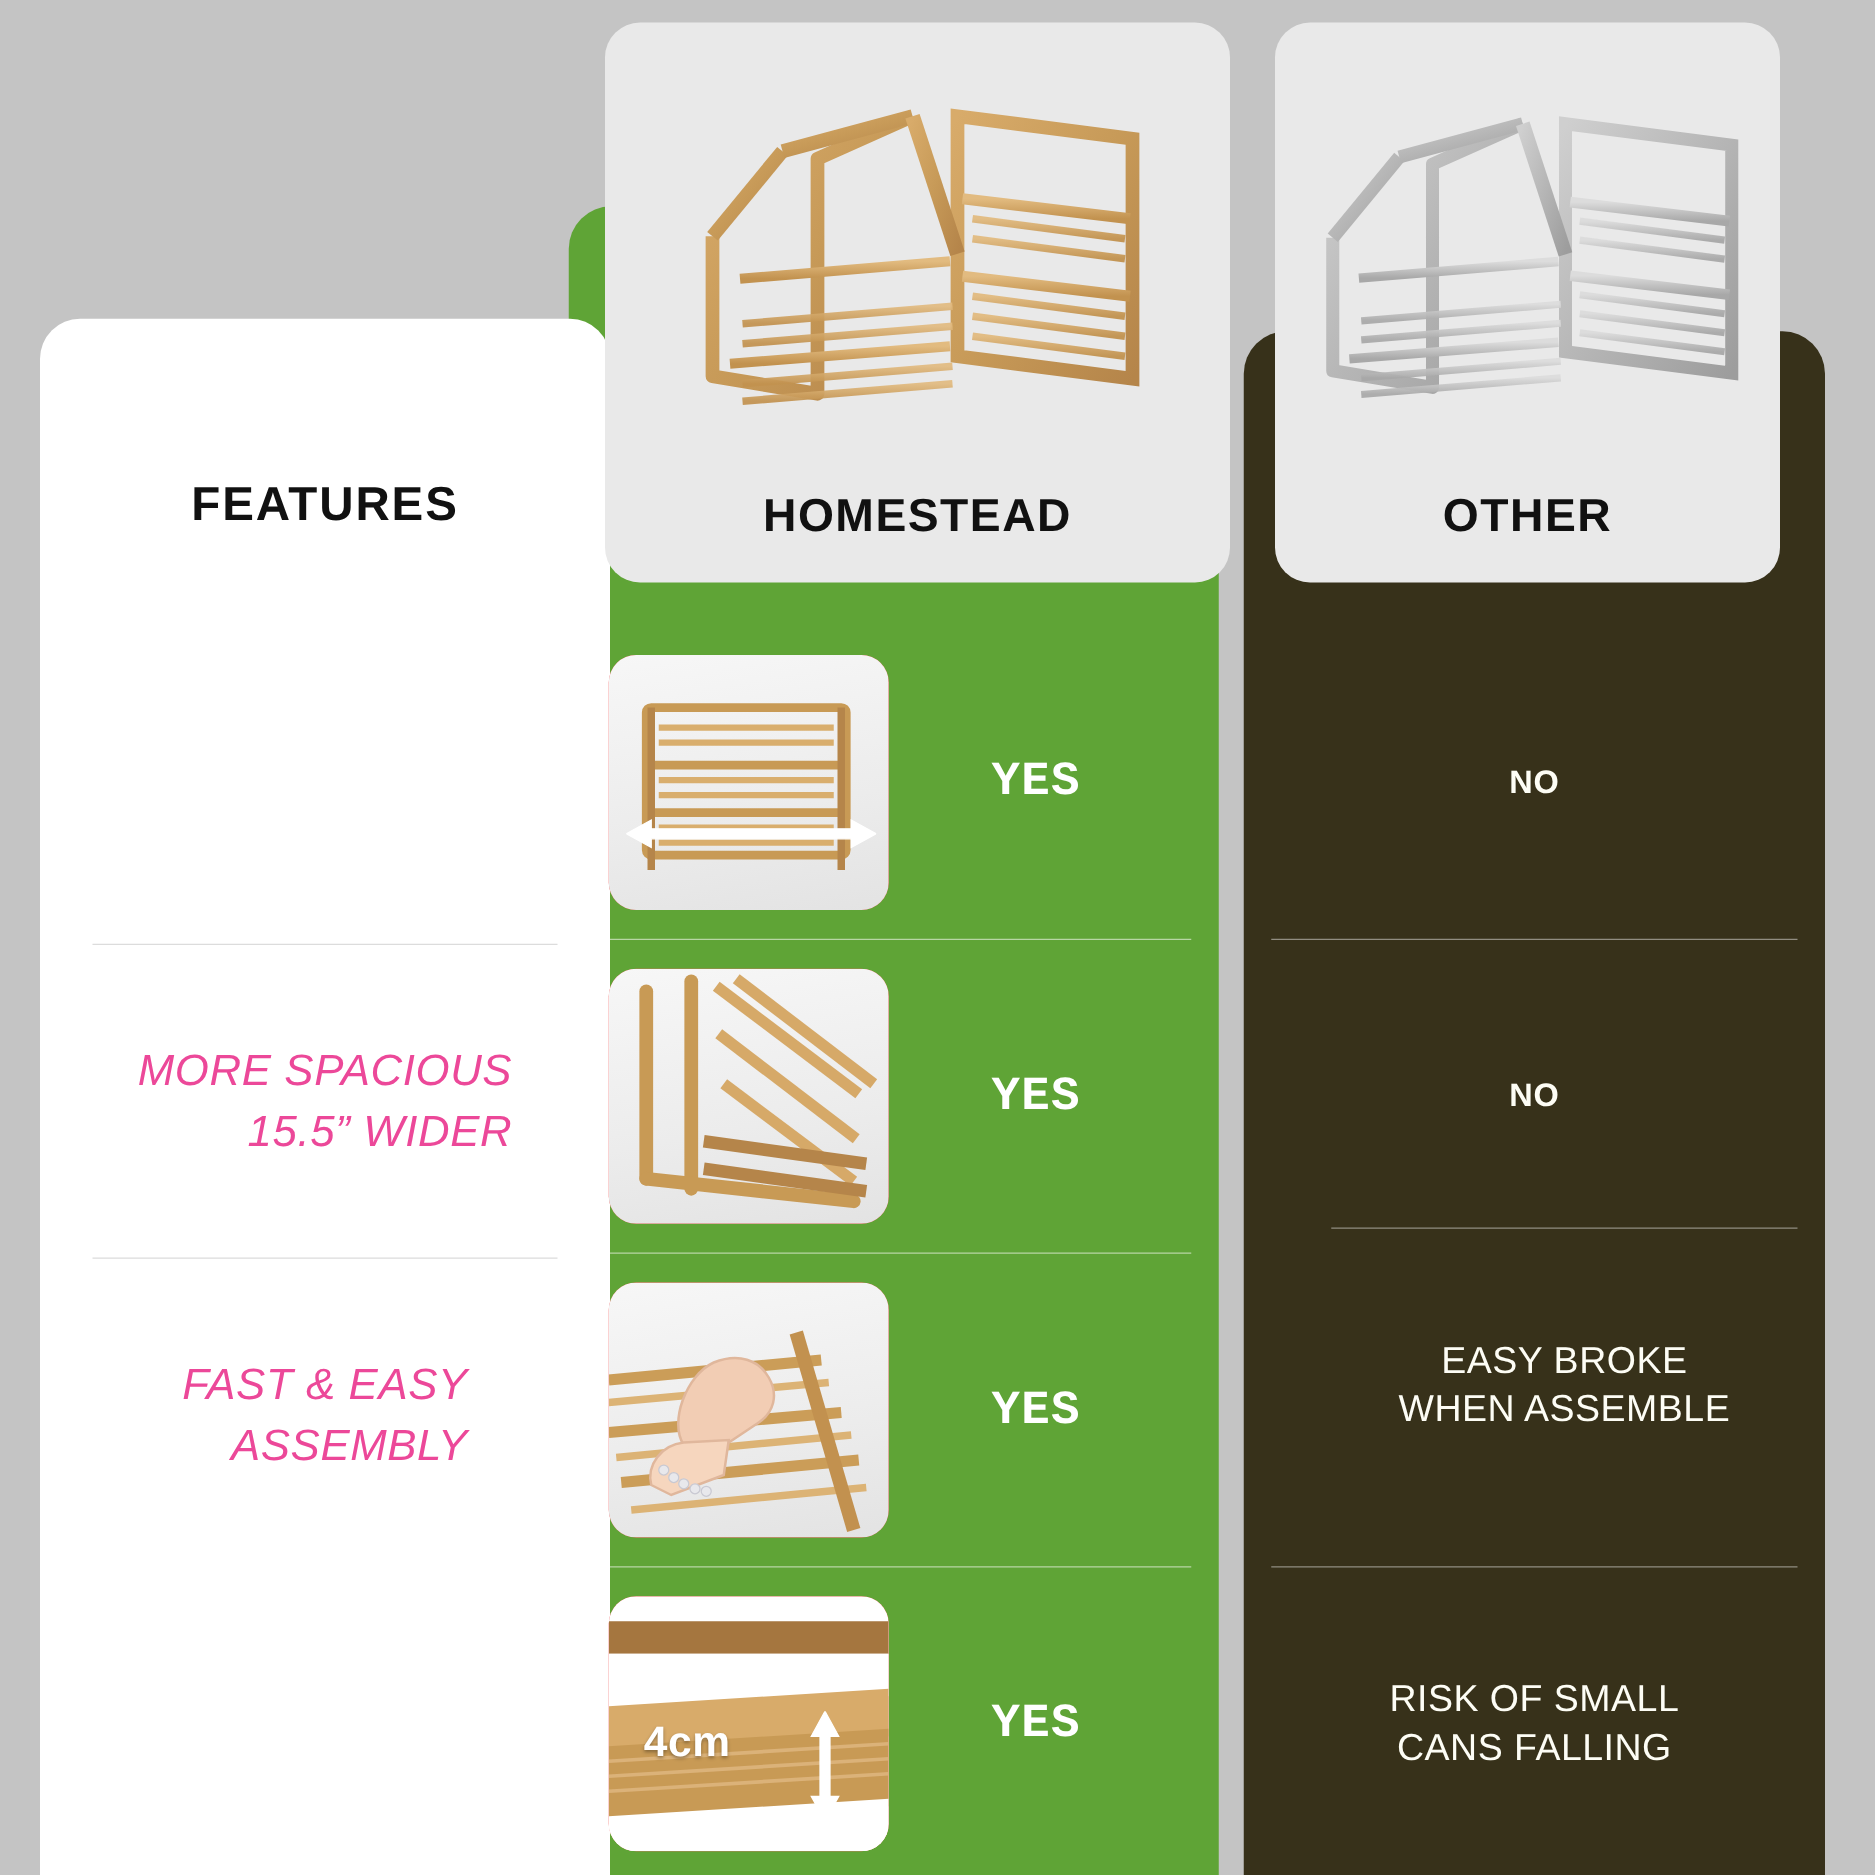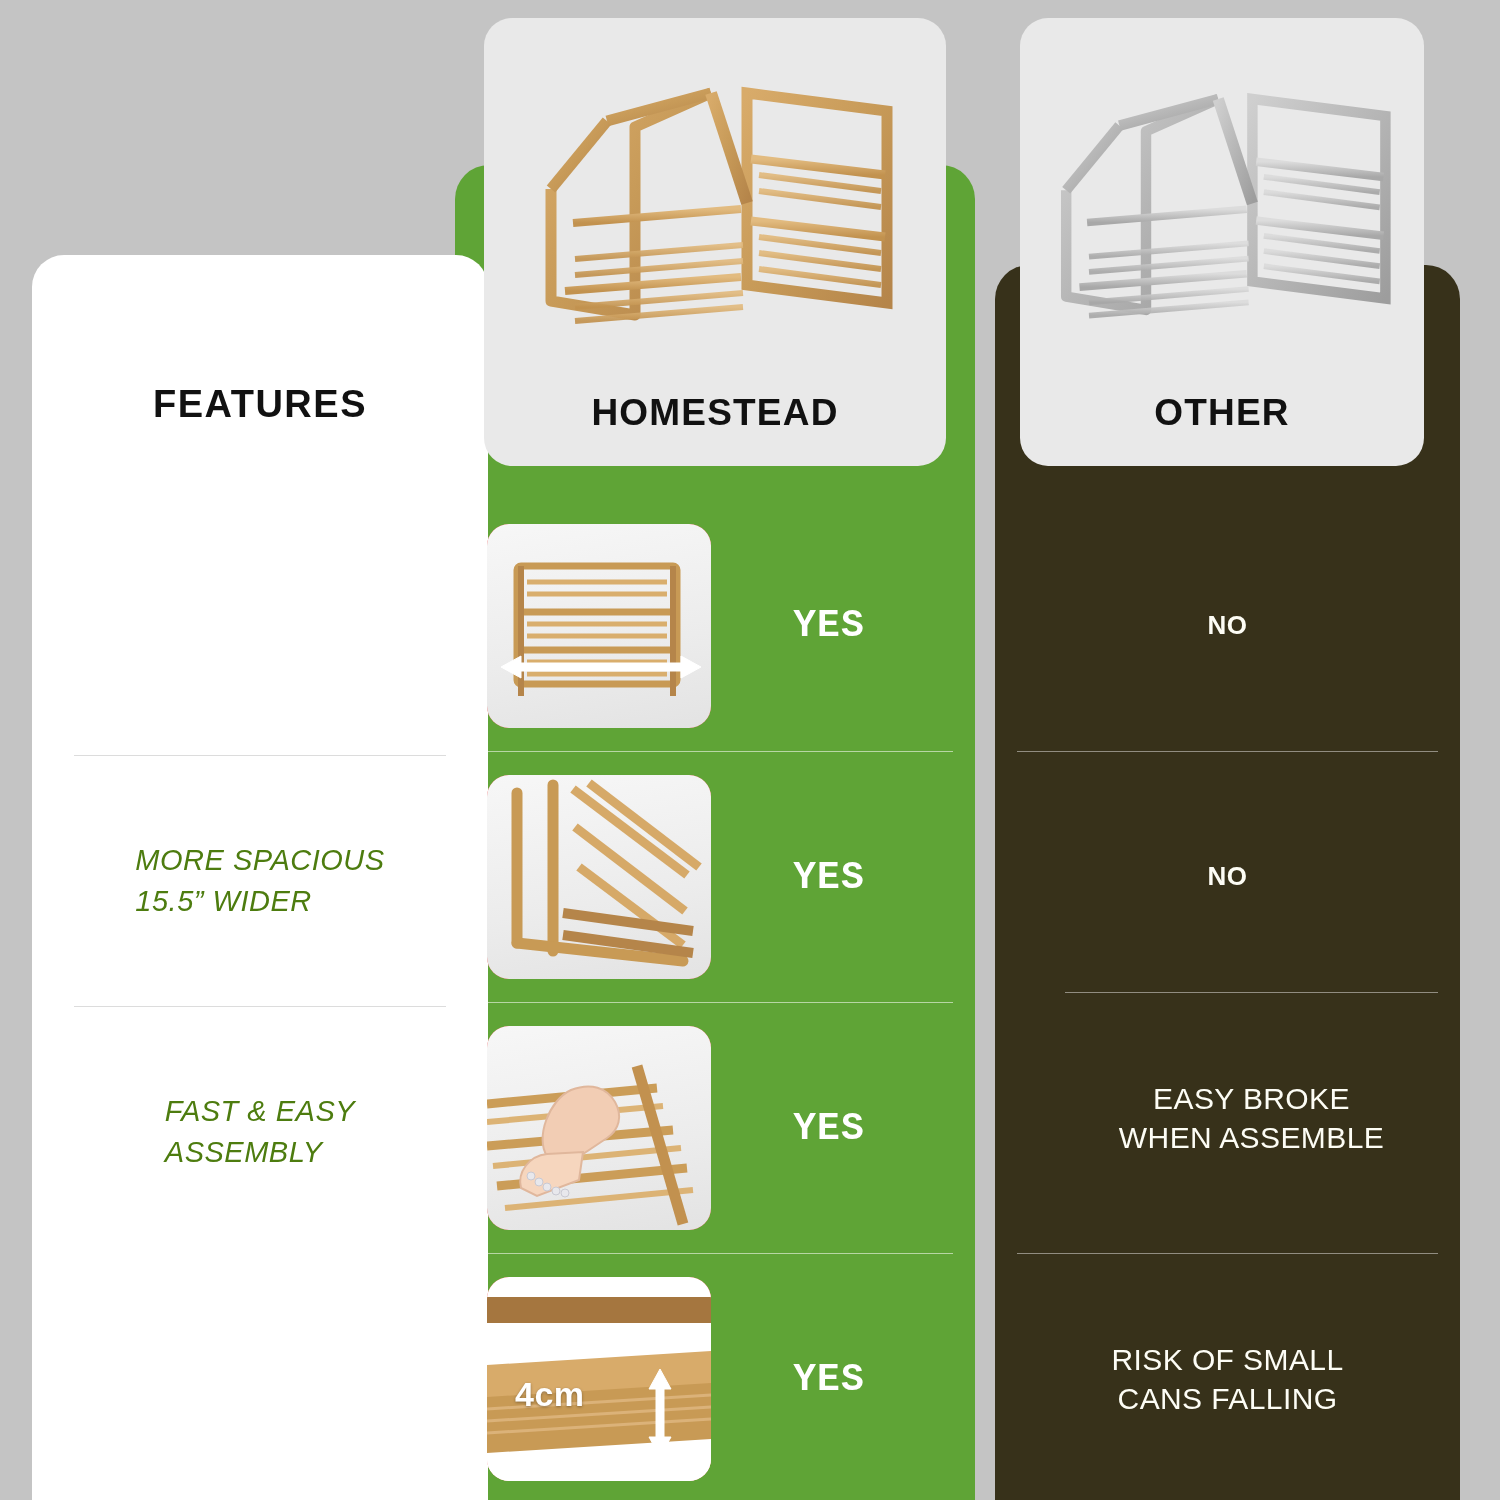--- a/index.html
+++ b/index.html
@@ -72,44 +72,44 @@
   .feat-row {
     height: 251px;
     display: flex;
     align-items: center;
     justify-content: center;
     border-top: 1.5px solid #dcdcdc;
     margin: 0 42px;
     padding: 0 12px;
   }
   .feat-label {
-    font-size: 29px;
+    font-size: 35px;
     font-style: italic;
     font-weight: 500;
     line-height: 1.4;
-    text-align: left;
-    color: #4d7c0f;
+    text-align: right;
+    color: #ec4899;
     letter-spacing: 0.5px;
   }
 
   
   .header-card {
     position: absolute;
     background: #e9e9e9;
     border-radius: 28px;
     display: flex;
     flex-direction: column;
     align-items: center;
     justify-content: flex-end;
     overflow: hidden;
   }
   .header-card-homestead {
     left: 484px;
     top: 18px;
-    width: 462px;
+    width: 500px;
     height: 448px;
   }
   .header-card-other {
     left: 1020px;
     top: 18px;
     width: 404px;
     height: 448px;
   }
   .header-label {
     font-size: 37px;
@@ -490,21 +490,21 @@
           <div class="ot-text">NO</div>
         </div>
       </div>
 
       <div class="cmp-row" style="top:251px;">
         <div class="ot-row-inner">
           <div class="ot-text">NO</div>
         </div>
       </div>
 
-      <div class="cmp-row" style="top:492px;padding-left:48px;">
+      <div class="cmp-row" style="top:482px;padding-left:48px;">
         <div class="ot-row-inner">
           <div class="ot-text small">EASY BROKE<br>WHEN ASSEMBLE</div>
         </div>
       </div>
 
       <div class="cmp-row" style="top:753px;">
         <div class="ot-row-inner">
           <div class="ot-text small">RISK OF SMALL<br>CANS FALLING</div>
         </div>
       </div>

